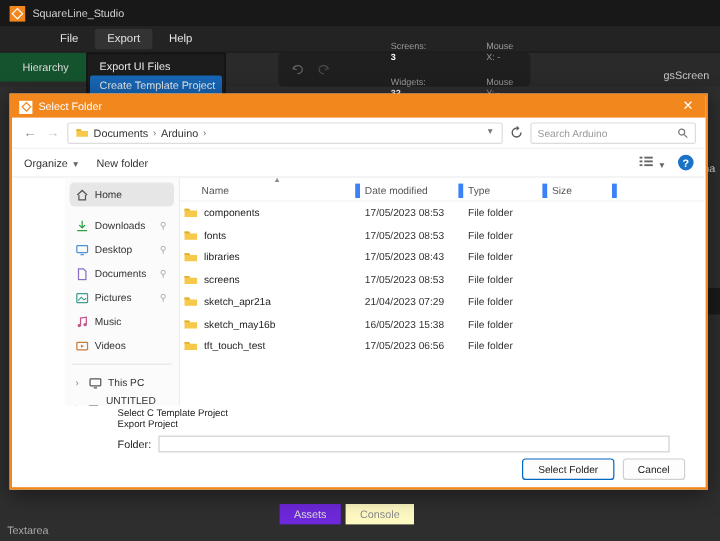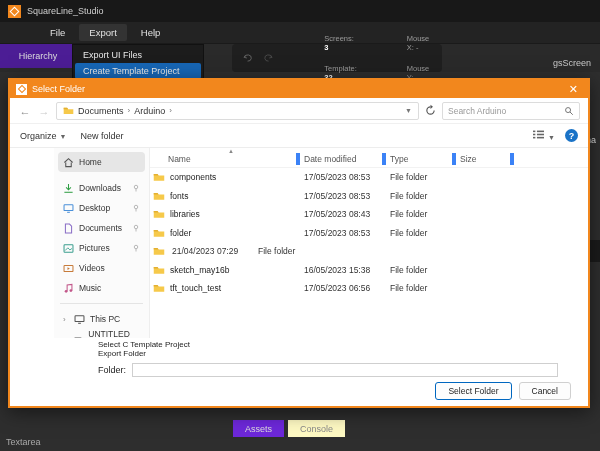--- a/index.html
+++ b/index.html
@@ -8,37 +8,37 @@
 
   
   .titlebar { position:absolute; left:0; top:0; width:600px; height:22px; background:#181818; display:flex; align-items:center; gap:6px; padding:0 8px; }
   .logo { width:13px; height:13px; background:#f2871d; display:flex; align-items:center; justify-content:center; }
   .logo span { display:block; width:7px; height:7px; border:1.5px solid #fff; transform:rotate(45deg); }
   .titlebar .ttl { font-size:9px; color:#cfcfcf; }
   .menubar { position:absolute; left:0; top:22px; width:600px; height:22px; background:#232323; display:flex; align-items:center; padding-left:40px; gap:4px; border-bottom:1px solid #1a1a1a; }
   .menubar .mi { font-size:9.5px; color:#e2e2e2; padding:3px 10px; border-radius:2px; }
   .menubar .mi.active { background:#333; }
   .subbar { position:absolute; left:0; top:44px; width:600px; height:28px; background:#2a2a2a; }
-  .tab-hier { position:absolute; left:0; top:0; width:76px; height:24px; background:#4c1d95; color:#ddd; font-size:9px; display:flex; align-items:center; justify-content:center; }
+  .tab-hier { position:absolute; left:0; top:0; width:76px; height:24px; background:#14532d; color:#ddd; font-size:9px; display:flex; align-items:center; justify-content:center; }
   .statspanel { position:absolute; left:232px; top:0; width:210px; height:28px; background:#1f1f1f; border-radius:4px; display:flex; align-items:center; gap:10px; padding:0 10px; }
   .uicon { width:16px; height:16px; opacity:.55; }
   .statcol { display:flex; flex-direction:column; justify-content:center; gap:12px;margin-left:40px; }
   .statline { font-size:7.5px; color:#9a9a9a; }
   .statline b { color:#fff; font-weight:bold; }
   .frag-gsscreen { position:absolute; left:553px; top:58px; font-size:9px; color:#c9c9c9; white-space:nowrap; }
   .frag-sha { position:absolute; left:580px; top:135px; font-size:9px; color:#ddd; white-space:nowrap; }
   .frag-btn { position:absolute; left:578px; top:240px; width:22px; height:22px; background:#1b1b1b; border-radius:4px 0 0 4px; }
   .bottombar-tabs { position:absolute; left:233px; top:420px; display:flex; gap:4px; }
   .btab { height:17px; padding:0 12px; font-size:9px; display:flex; align-items:center; }
   .btab.sel { background:#6d28d9; color:#ddd; }
   .btab.unsel { background:#fef9c3; color:#888; }
   .textarea-label { position:absolute; left:6px; top:437px; font-size:9px; color:#a9a9a9; }
 
   
-  .dropdown { position:absolute; left:72px; top:44px; width:132px; background:#1c1c1c; border:1px solid #111; z-index:5; padding:2px; }
+  .dropdown { position:absolute; left:72px; top:44px; width:116px; background:#1c1c1c; border:1px solid #111; z-index:5; padding:2px; }
   .dd-item { font-size:9px; color:#e8e8e8; padding:3px 8px; white-space:nowrap; }
   .dd-item.hl { background:#1766b5; border-radius:2px; }
 
   
   .dialog { position:absolute; left:8px; top:78px; width:582px; height:330px; background:#fff; border:2px solid #f2871d; z-index:10; display:flex; flex-direction:column; box-shadow:0 4px 18px rgba(0,0,0,.5); }
   .dlg-title { height:18px; background:#f2871d; display:flex; align-items:center; gap:5px; padding:0 6px; flex:none; }
   .dlg-logo { width:11px; height:11px; background:#fff; display:flex; align-items:center; justify-content:center; }
   .dlg-logo span { display:block; width:6px; height:6px; border:1.4px solid #f2871d; transform:rotate(45deg); }
   .dlg-title .t { font-size:9px; color:#fff; flex:1; }
   .dlg-close { color:#fff; font-size:11px; line-height:11px; padding:0 4px; }
@@ -108,21 +108,21 @@
     <svg class="uicon" viewBox="0 0 16 16">
         <path d="M5 4 L3 7 L7 8" fill="none" stroke="#9a9a9a" stroke-width="1.4"></path>
         <path d="M3.5 7 A5 4.5 0 1 1 8 12.5" fill="none" stroke="#9a9a9a" stroke-width="1.4"></path>
       </svg>
     <svg class="uicon" viewBox="0 0 16 16">
         <path d="M11 4 L13 7 L9 8" fill="none" stroke="#6a6a6a" stroke-width="1.4"></path>
         <path d="M12.5 7 A5 4.5 0 1 0 8 12.5" fill="none" stroke="#6a6a6a" stroke-width="1.4"></path>
       </svg>
     <div class="statcol">
       <div class="statline"><span>Screens:</span> <b>3</b></div>
-      <div class="statline"><span>Template:</span> <b>32</b></div>
+      <div class="statline"><span>Widgets:</span> <b>32</b></div>
     </div>
     <div class="statcol">
       <div class="statline">Mouse X: -</div>
       <div class="statline">Mouse Y: -</div>
     </div>
   </div>
 </div>
 
 <div class="frag-gsscreen">gsScreen</div>
 <div class="frag-sha">Sha</div>
@@ -241,32 +241,32 @@
             <path d="M3 11 L7 7 L10 10 L13 8" fill="none" stroke="#3b9e8f" stroke-width="1.3"></path>
           </svg>
         <span>Pictures</span>
         <svg class="sb-pin" width="8" height="8" viewBox="0 0 16 16">
             <circle cx="8" cy="6" r="3.5" fill="none" stroke="#666" stroke-width="1.6"></circle>
             <path d="M8 9.5 V15" stroke="#666" stroke-width="1.6"></path>
           </svg>
       </div>
       <div class="sb-item">
         <svg width="11" height="11" viewBox="0 0 16 16">
-            <rect x="1.5" y="3.5" width="13" height="9" rx="1" fill="none" stroke="#c77b3a" stroke-width="1.5"></rect>
-            <path d="M6.5 6 L10 8 L6.5 10z" fill="#c77b3a"></path>
-          </svg>
-        <span>Videos</span>
-      </div>
-      <div class="sb-item">
-        <svg width="11" height="11" viewBox="0 0 16 16">
             <path d="M6 12 V3 L13 2 v9" fill="none" stroke="#c2578a" stroke-width="1.5"></path>
             <circle cx="4.5" cy="12" r="2" fill="#c2578a"></circle>
             <circle cx="11.5" cy="11" r="2" fill="#c2578a"></circle>
           </svg>
         <span>Music</span>
+      </div>
+      <div class="sb-item">
+        <svg width="11" height="11" viewBox="0 0 16 16">
+            <rect x="1.5" y="3.5" width="13" height="9" rx="1" fill="none" stroke="#c77b3a" stroke-width="1.5"></rect>
+            <path d="M6.5 6 L10 8 L6.5 10z" fill="#c77b3a"></path>
+          </svg>
+        <span>Videos</span>
       </div>
       <div class="sb-sep"></div>
       <div class="sb-item">
         <span class="sb-chev">›</span>
         <svg width="11" height="11" viewBox="0 0 16 16">
             <rect x="1.5" y="2.5" width="13" height="8.5" rx="1" fill="none" stroke="#555" stroke-width="1.5"></rect>
             <path d="M6 13.5h4" stroke="#555" stroke-width="1.5"></path>
           </svg>
         <span>This PC</span>
       </div>
@@ -325,32 +325,33 @@
         <span class="ftype">File folder</span>
         <span class="fsize"></span>
       </div>
       <div class="frow">
         <span class="ficon">
             <svg width="12" height="12" viewBox="0 0 16 16">
               <path d="M1 4h5l1.5 2H15v7H1z" fill="#f6c94a"></path>
               <path d="M1 4h5l1.5 2H1z" fill="#e3af30"></path>
             </svg>
           </span>
-        <span class="fname">folder</span>
+        <span class="fname">screens</span>
         <span class="fdate">17/05/2023 08:53</span>
         <span class="ftype">File folder</span>
         <span class="fsize"></span>
       </div>
       <div class="frow">
         <span class="ficon">
             <svg width="12" height="12" viewBox="0 0 16 16">
               <path d="M1 4h5l1.5 2H15v7H1z" fill="#f6c94a"></path>
               <path d="M1 4h5l1.5 2H1z" fill="#e3af30"></path>
             </svg>
           </span>
+        <span class="fname">sketch_apr21a</span>
         <span class="fdate">21/04/2023 07:29</span>
         <span class="ftype">File folder</span>
         <span class="fsize"></span>
       </div>
       <div class="frow">
         <span class="ficon">
             <svg width="12" height="12" viewBox="0 0 16 16">
               <path d="M1 4h5l1.5 2H15v7H1z" fill="#f6c94a"></path>
               <path d="M1 4h5l1.5 2H1z" fill="#e3af30"></path>
             </svg>
@@ -370,21 +371,21 @@
         <span class="fname">tft_touch_test</span>
         <span class="fdate">17/05/2023 06:56</span>
         <span class="ftype">File folder</span>
         <span class="fsize"></span>
       </div>
     </div>
   </div>
 
   <div class="dlg-note">
     <div>Select C Template Project</div>
-    <div>Export Folder</div>
+    <div>Export Project</div>
   </div>
 
   <div class="dlg-folder">
     <span class="fl">Folder:</span>
     <input type="text" value="" style="">
   </div>
 
   <div class="dlg-buttons">
     <div class="btn primary">Select Folder</div>
     <div class="btn plain">Cancel</div>

